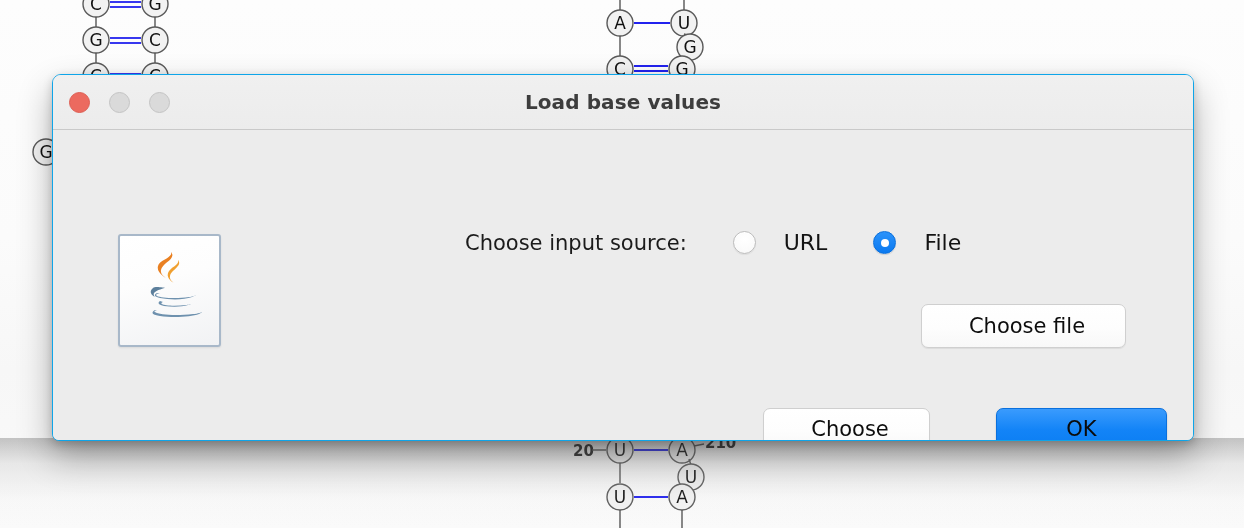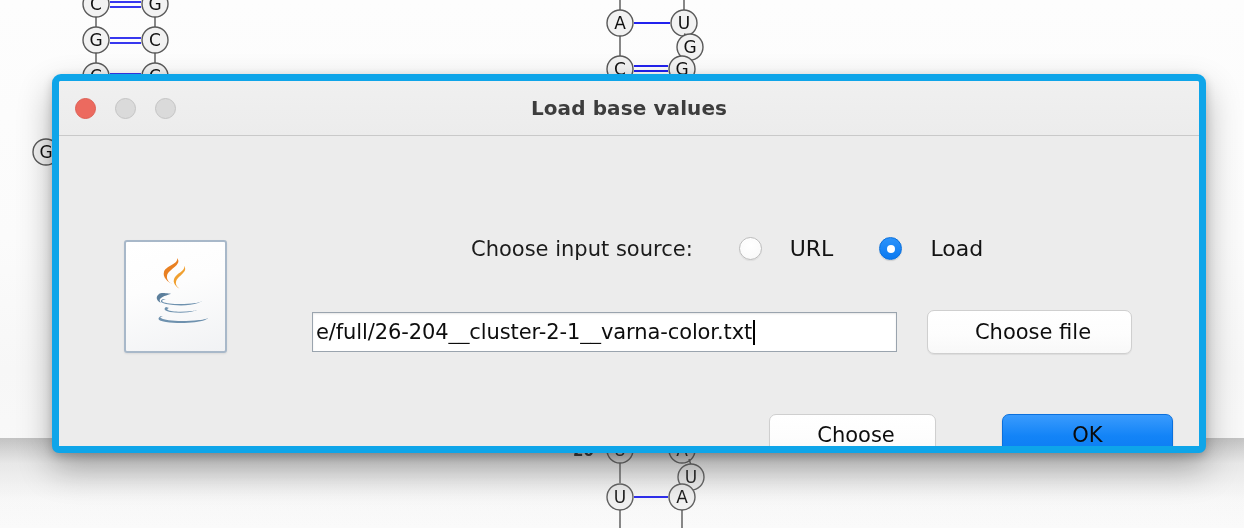--- a/index.html
+++ b/index.html
@@ -19,21 +19,21 @@
     position:absolute;left:0;right:0;top:438px;height:90px;
     background:linear-gradient(180deg,rgba(120,120,120,.42) 0%,rgba(170,170,170,.22) 28%,rgba(220,220,220,.06) 70%,rgba(255,255,255,0) 100%);
   }
   .rna-svg{position:absolute;top:0;left:0;width:1244px;height:528px;}
 
   
   #dialog{
     position:absolute;left:52px;top:74px;width:1140px;height:365px;
     background:#ececec;
     border-radius:9px 9px 7px 7px;
-    border:7px solid #0ea5e9;
+    border:1px solid #0ea5e9;
     box-shadow:0 16px 34px rgba(0,0,0,.30), 0 3px 10px rgba(0,0,0,.18);
     overflow:hidden;
   }
   #titlebar{
     position:relative;height:54px;
     background:linear-gradient(180deg,#f0f0f0 0%,#ececec 100%);
     border-bottom:1px solid #c9c9c9;
   }
   #window-controls{position:absolute;left:16px;top:17px;display:flex;gap:19px;}
   .wc{width:21px;height:21px;border-radius:50%;box-sizing:border-box;}
@@ -245,27 +245,23 @@
     <div id="source-row">
       <span id="source-label">Choose input source:</span>
       <span class="radio-opt" style="margin-left:46px;">
         <span class="radio off"></span>
         <span class="radio-text">URL</span>
       </span>
       <span class="radio-opt" style="margin-left:46px;">
         <span class="radio on">
             <span class="dot"></span>
           </span>
-        <span class="radio-text">Load</span>
+        <span class="radio-text">File</span>
       </span>
     </div>
 
-    <div id="path-input">
-      <span class="txt">e/full/26-204__cluster-2-1__varna-color.txt</span>
-      <span class="caret"></span>
-    </div>
 
     <div class="btn plain" id="choose-file-btn">Choose file</div>
     <div class="btn plain" id="cancel-btn">Choose</div>
     <div class="btn primary" id="ok-btn">OK</div>
 
   </div>
 </div>
 
 </body></html>

